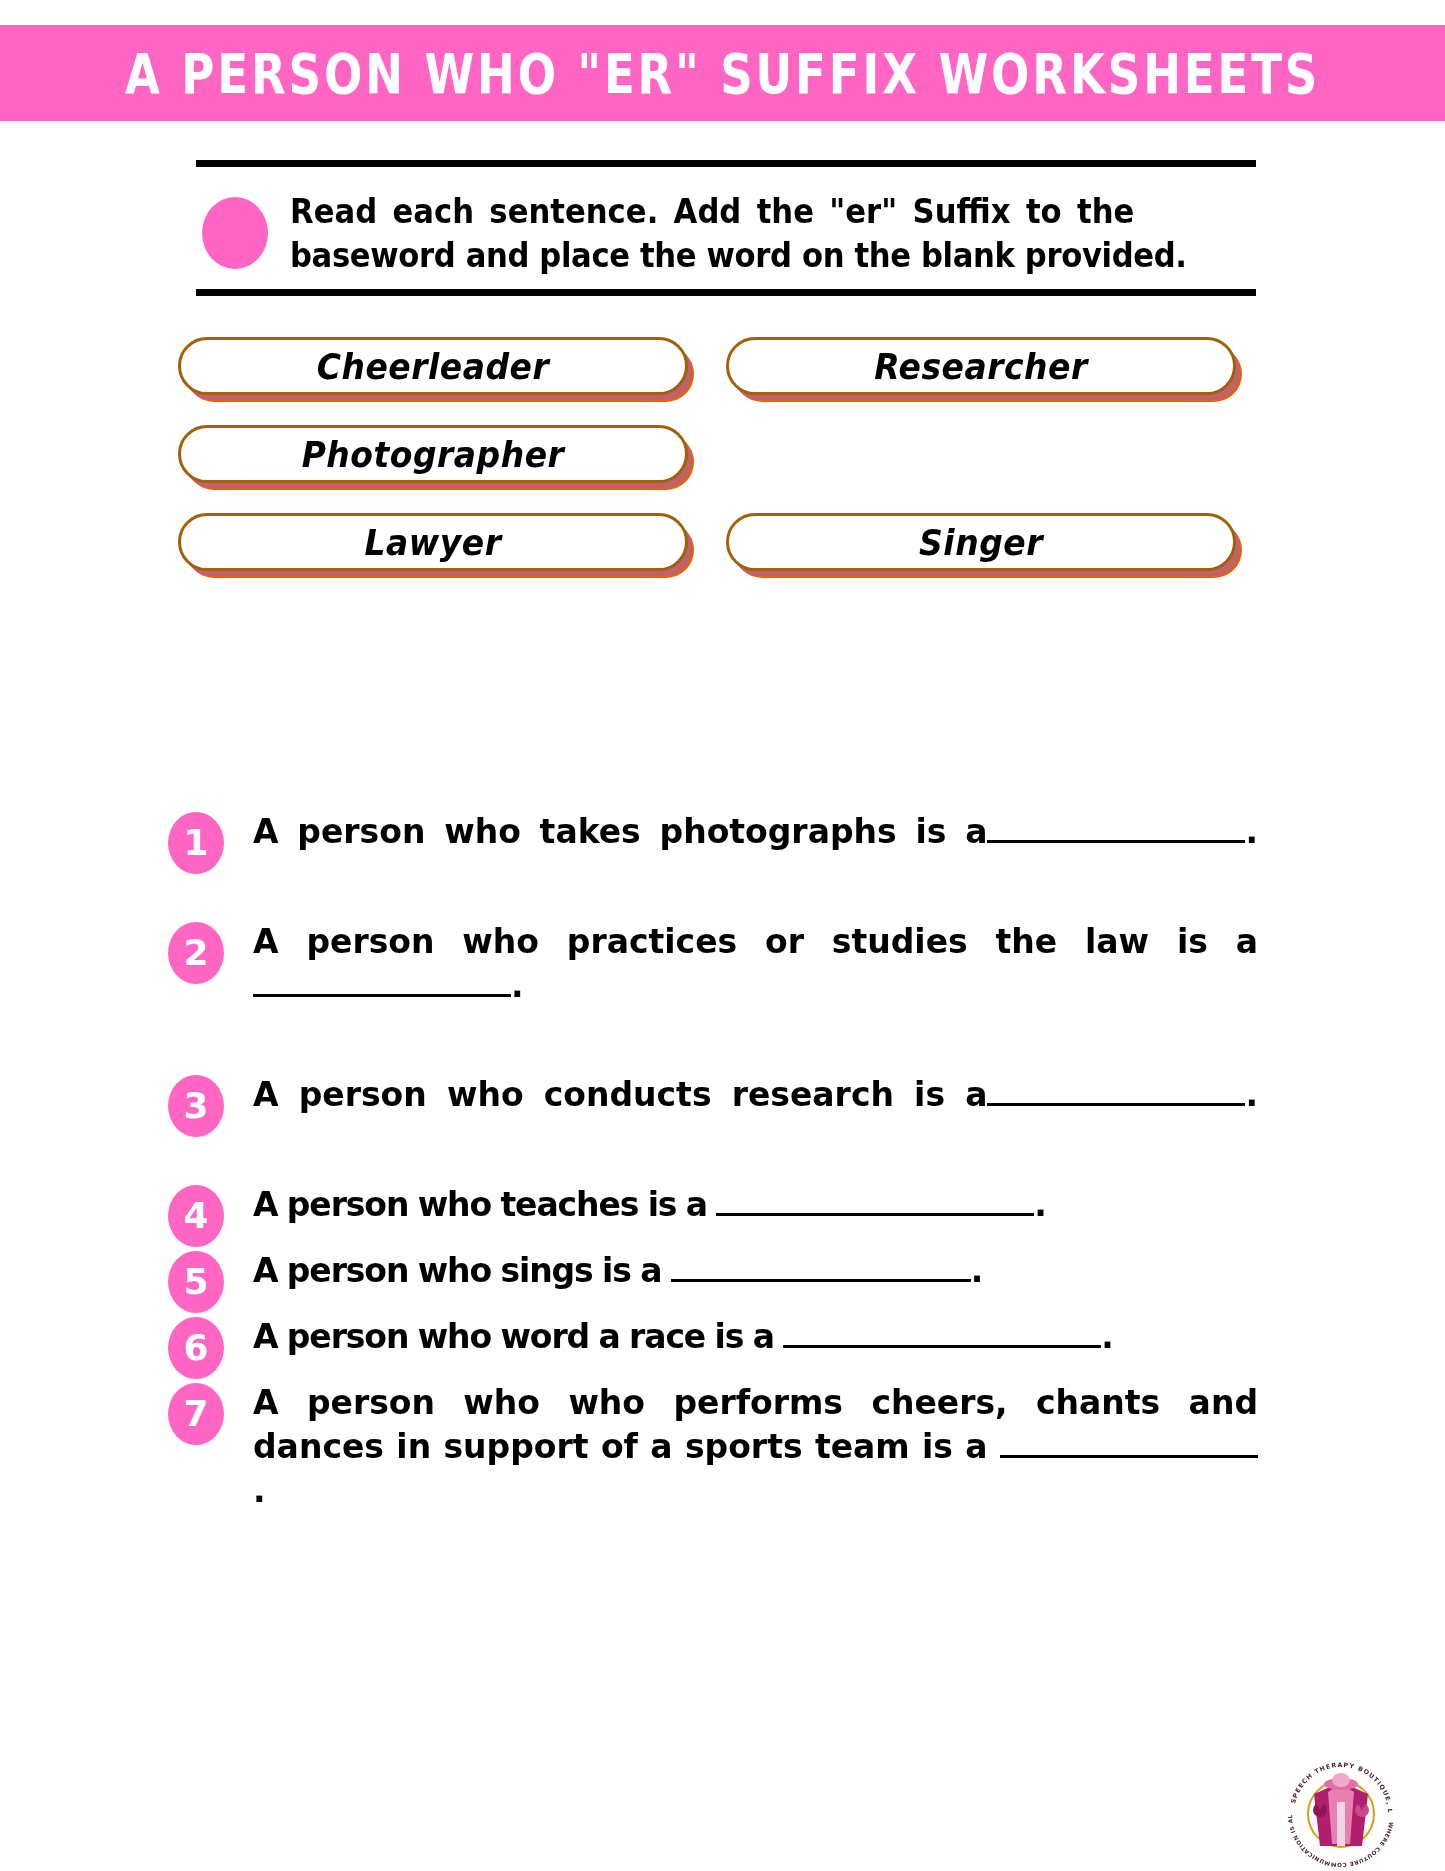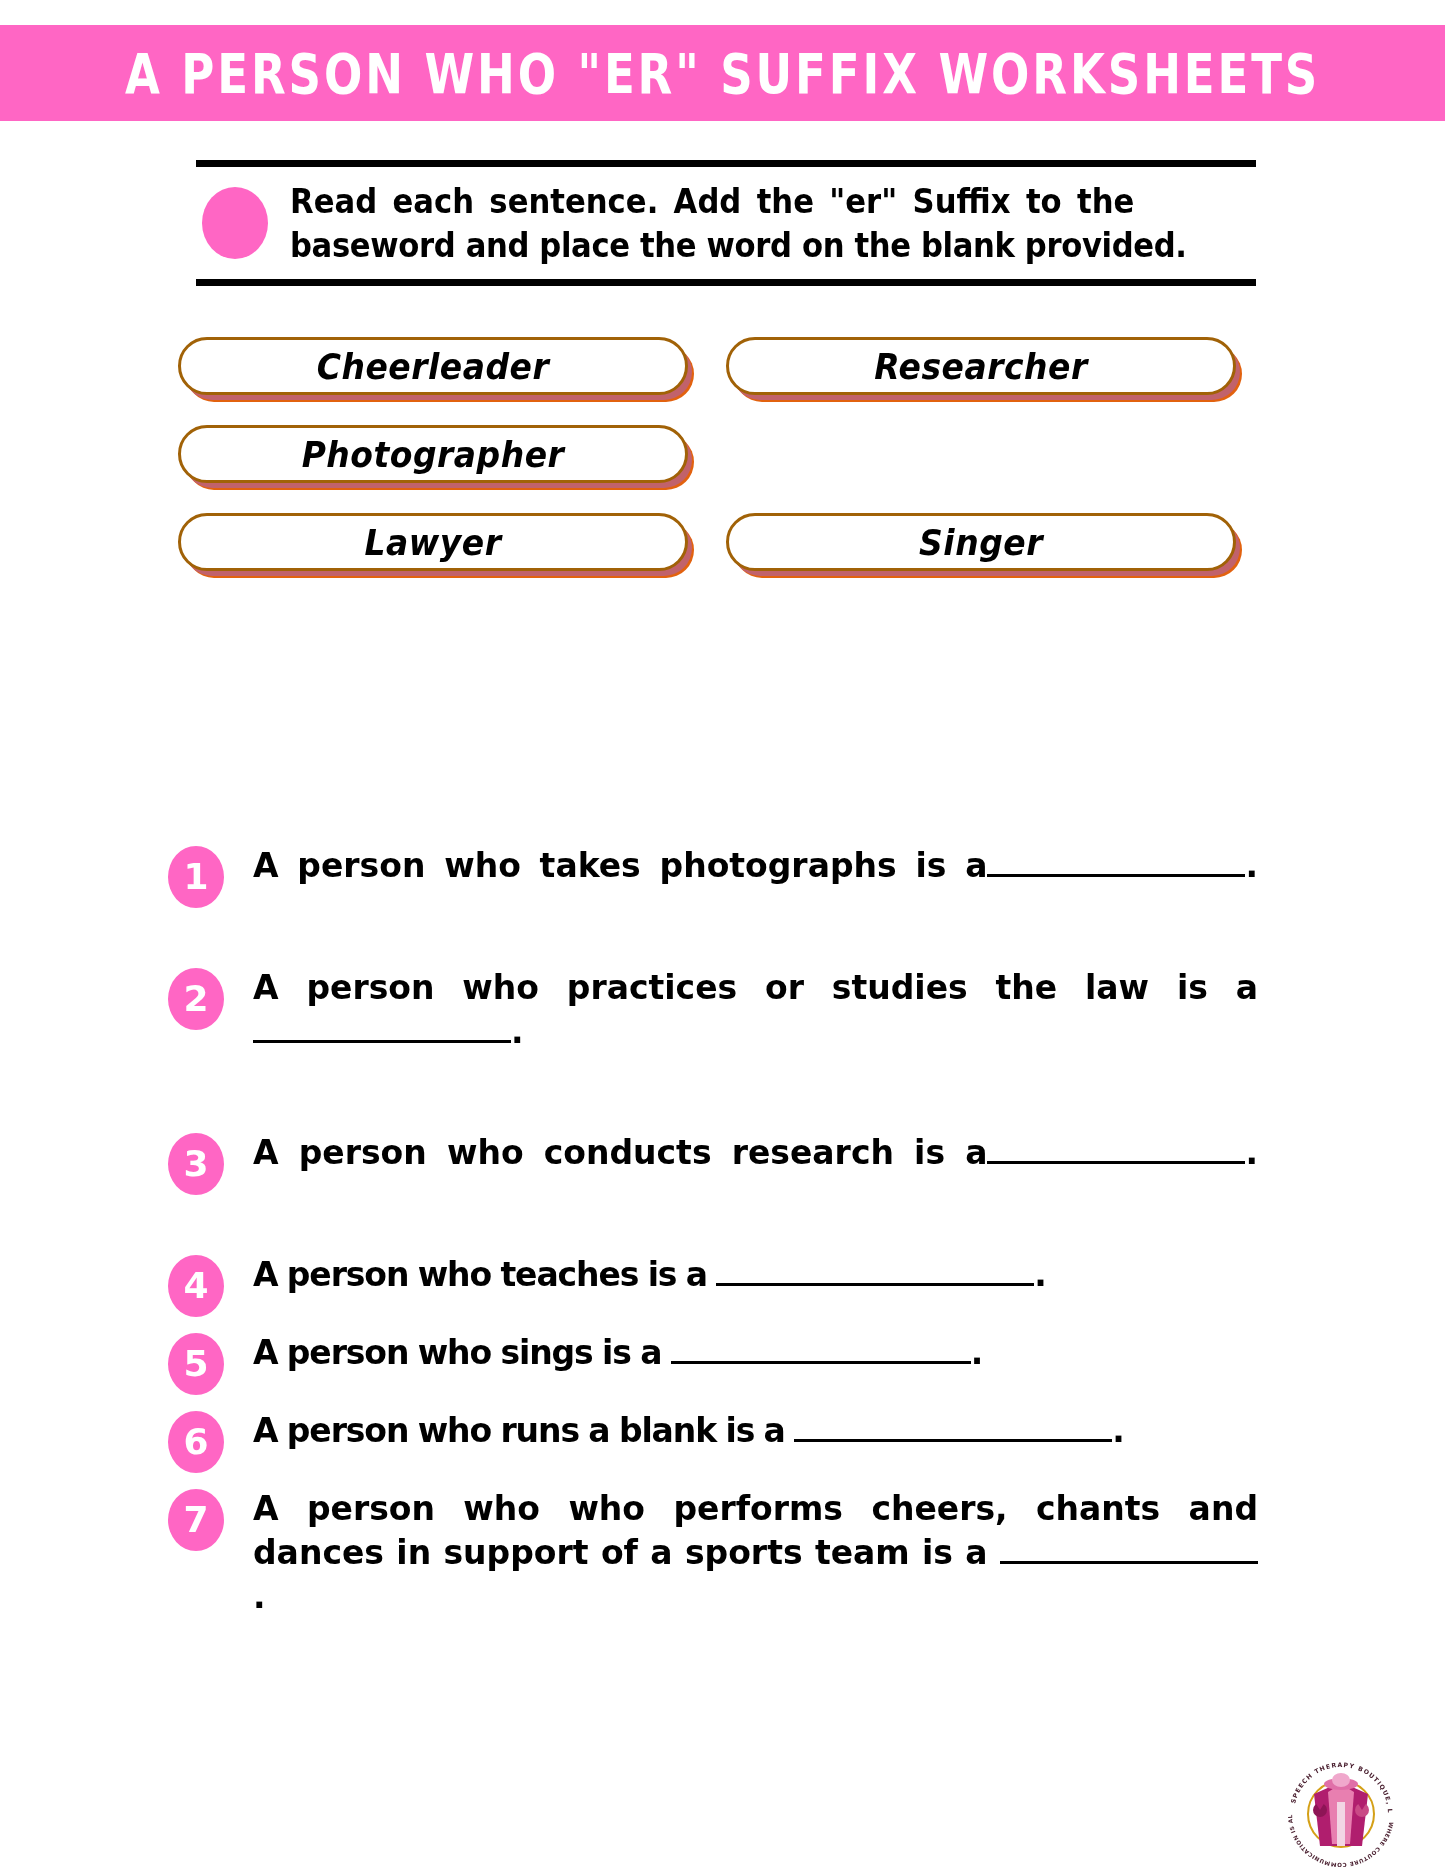--- a/index.html
+++ b/index.html
@@ -39,21 +39,21 @@
   }
 
   
   .instructions {
     position: absolute;
     left: 196px;
     top: 160px;
     width: 1060px;
     border-top: 7px solid #000000;
     border-bottom: 7px solid #000000;
-    padding: 13px 0 11px 0;
+    padding: 23px 0 11px 0;
     box-sizing: border-box;
   }
   .instr-inner {
     position: relative;
     padding-left: 94px;
   }
   .instr-bullet {
     position: absolute;
     left: 6px;
     top: 7px;
@@ -140,21 +140,20 @@
     align-items: center;
     justify-content: center;
     line-height: 1;
   }
   .q-text {
     font-family: "DejaVu Sans", sans-serif;
     font-weight: bold;
     font-size: 33px;
     line-height: 1.33;
     color: #000000;
-    margin-top: 34px;
   }
   .q-text.justify {
     text-align: justify;
     text-align-last: left;
   }
   .q-text.justify::after {
     content: "";
     display: inline-block;
     width: 100%;
   }
@@ -249,21 +248,21 @@
     <div class="q-text tight"><span>A person who teaches is a </span><span class="blank blank-lg"></span><span>.</span></div>
   </div>
 
   <div class="q-item">
     <div class="q-badge">5</div>
     <div class="q-text tight"><span>A person who sings is a </span><span class="blank blank-md"></span><span>.</span></div>
   </div>
 
   <div class="q-item">
     <div class="q-badge">6</div>
-    <div class="q-text tight"><span>A person who runs a blank is a </span><span class="blank blank-lg"></span><span>.</span></div>
+    <div class="q-text tight"><span>A person who word a race is a </span><span class="blank blank-lg"></span><span>.</span></div>
   </div>
 
   <div class="q-item">
     <div class="q-badge">7</div>
     <div class="q-text justify"><span>A person who who performs cheers, chants and dances in support of a sports team is a</span> <span class="blank blank-sm"></span><span>.</span></div>
   </div>
 
 </div>
 
 <div class="logo">

